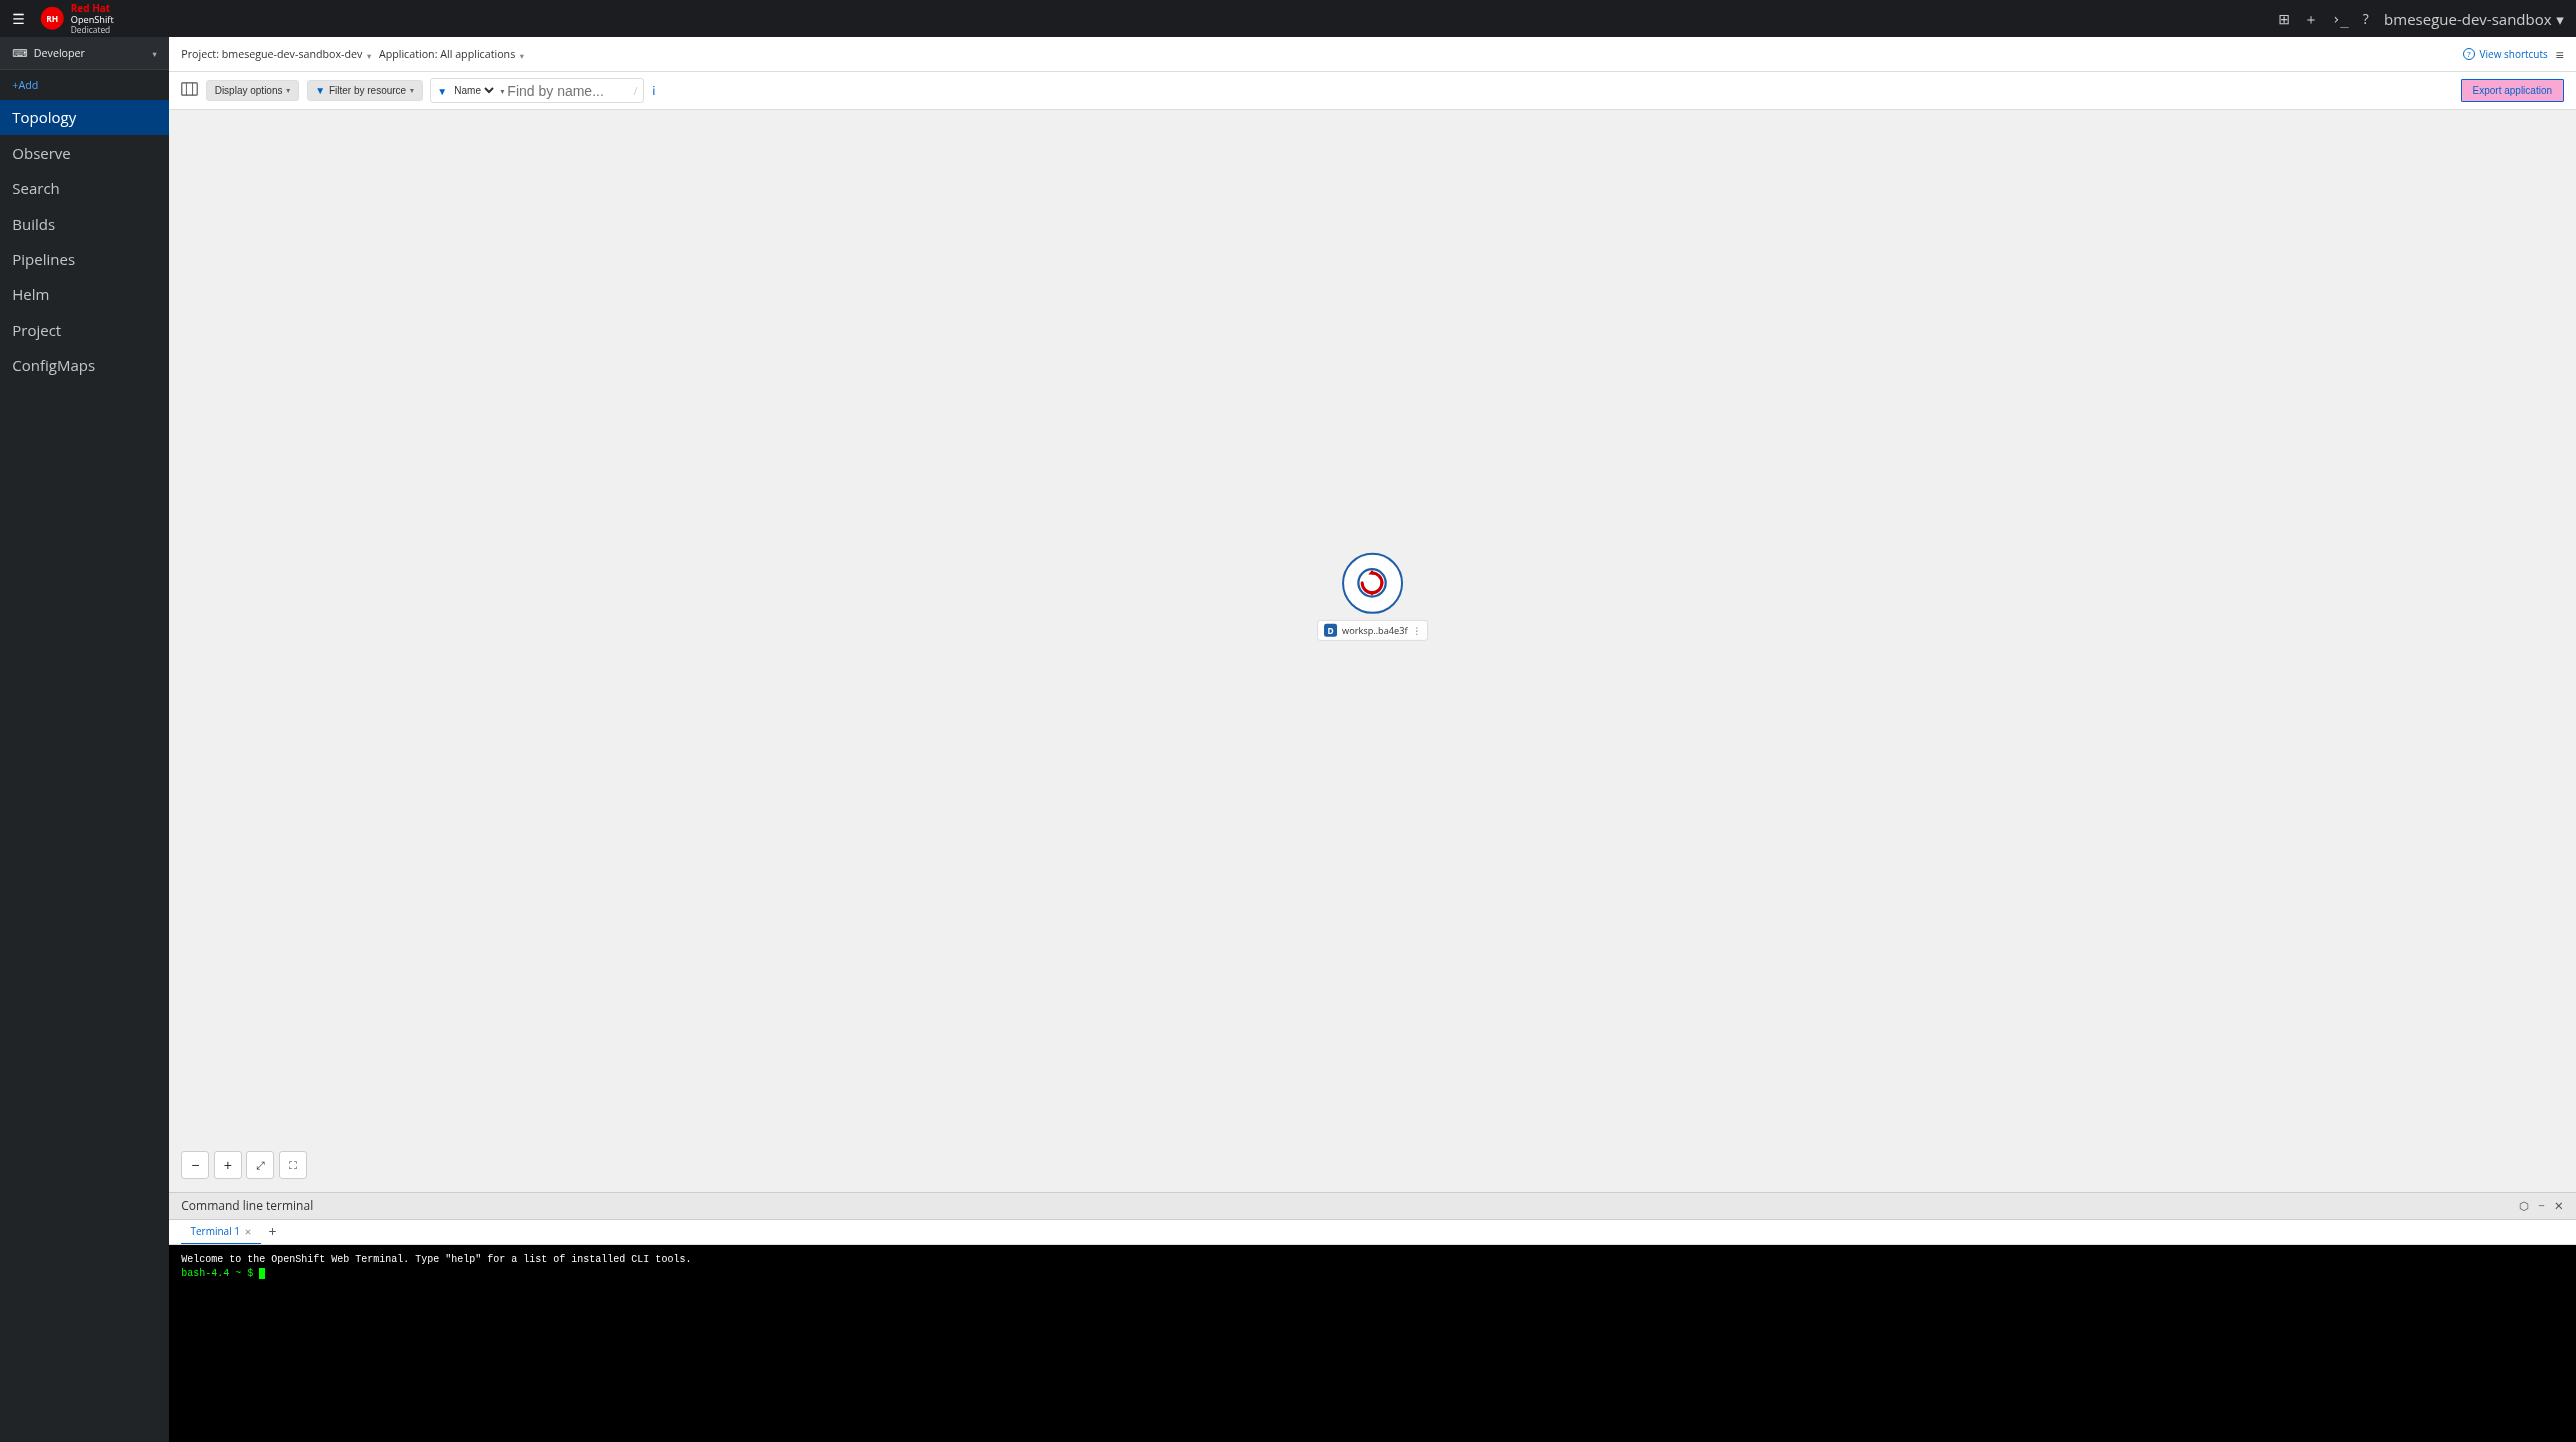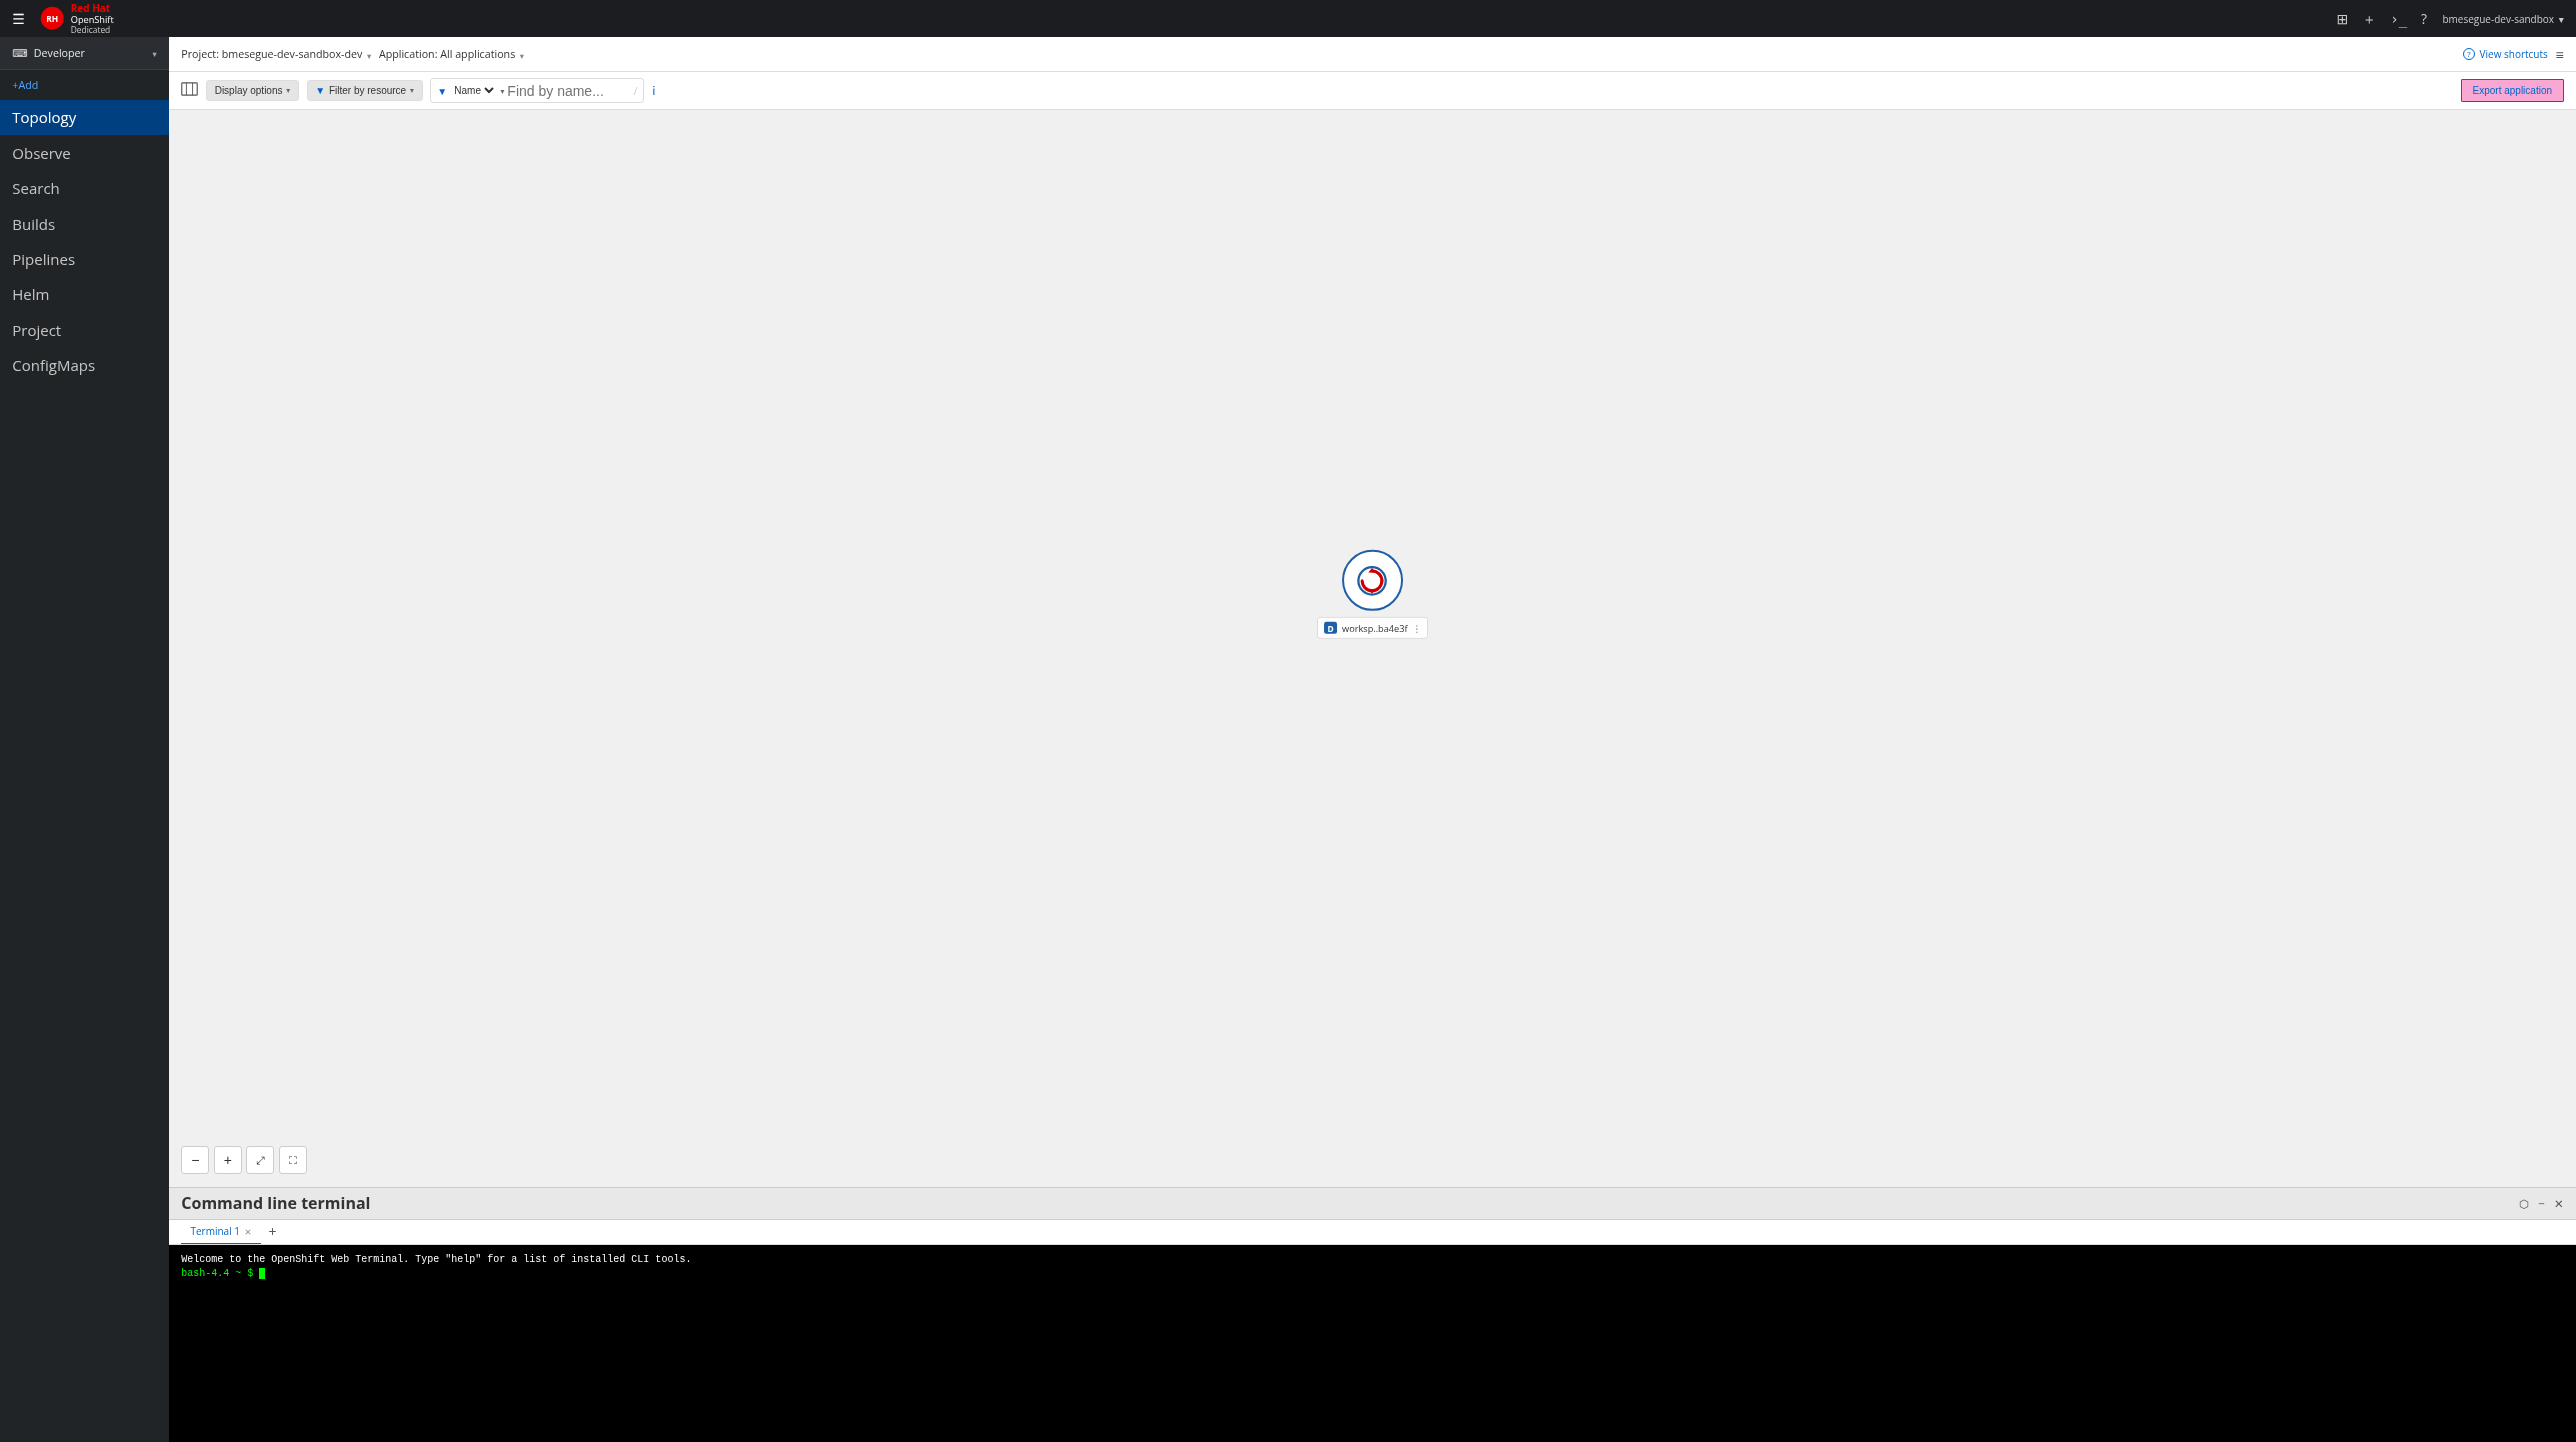--- a/index.html
+++ b/index.html
@@ -18,21 +18,21 @@
     }
     .top-nav .hamburger { cursor: pointer; font-size: 14px; color: #fff; margin-right: 6.1px; }
     .top-nav .brand { display: flex; align-items: center; gap: 6.1px; }
     .top-nav .brand-text { display: flex; flex-direction: column; line-height: 1.2; }
     .top-nav .brand-text .rh { color: #ee0000; font-weight: bold; font-size: 10px; }
     .top-nav .brand-text .os { color: #fff; font-size: 9.2px; }
     .top-nav .brand-text .ded { color: #ccc; font-size: 8.4px; }
     .top-nav .spacer { flex: 1; }
     .top-nav .nav-icons { display: flex; align-items: center; gap: 14px; color: #ccc; font-size: 14px; }
     .top-nav .nav-icons span { cursor: pointer; }
-    .top-nav .user-menu { display: flex; align-items: center; gap: 4.6px; cursor: pointer; color: #ccc; font-size: 10px; margin-left: 6.1px; }
+    .top-nav .user-menu { display: flex; align-items: center; gap: 4.6px; cursor: pointer; color: #ccc; font-size: 15px; margin-left: 6.1px; }
 
     
     .main-layout {
       display: flex;
       flex: 1;
       overflow: hidden;
     }
 
     
     .sidebar {
@@ -248,21 +248,21 @@
       border-top: 1.5px solid #ccc;
     }
     .terminal-header {
       background: #e8e8e8;
       display: flex;
       align-items: center;
       padding: 4.6px 12.3px;
       border-bottom: 0.8px solid #ccc;
       gap: 6.1px;
     }
-    .terminal-title { font-size: 16px; color: #333; font-weight: 700; flex: 1; }
+    .terminal-title { font-size: 12px; color: #333; font-weight: 400; flex: 1; }
     .terminal-header-icons { display: flex; gap: 9.2px; color: #555; }
     .terminal-header-icons span { cursor: pointer; font-size: 11.5px; }
     .terminal-tabs {
       background: #fff;
       display: flex;
       align-items: center;
       padding: 0 12.3px;
       border-bottom: 0.8px solid #ddd;
       gap: 3.1px;
     }

